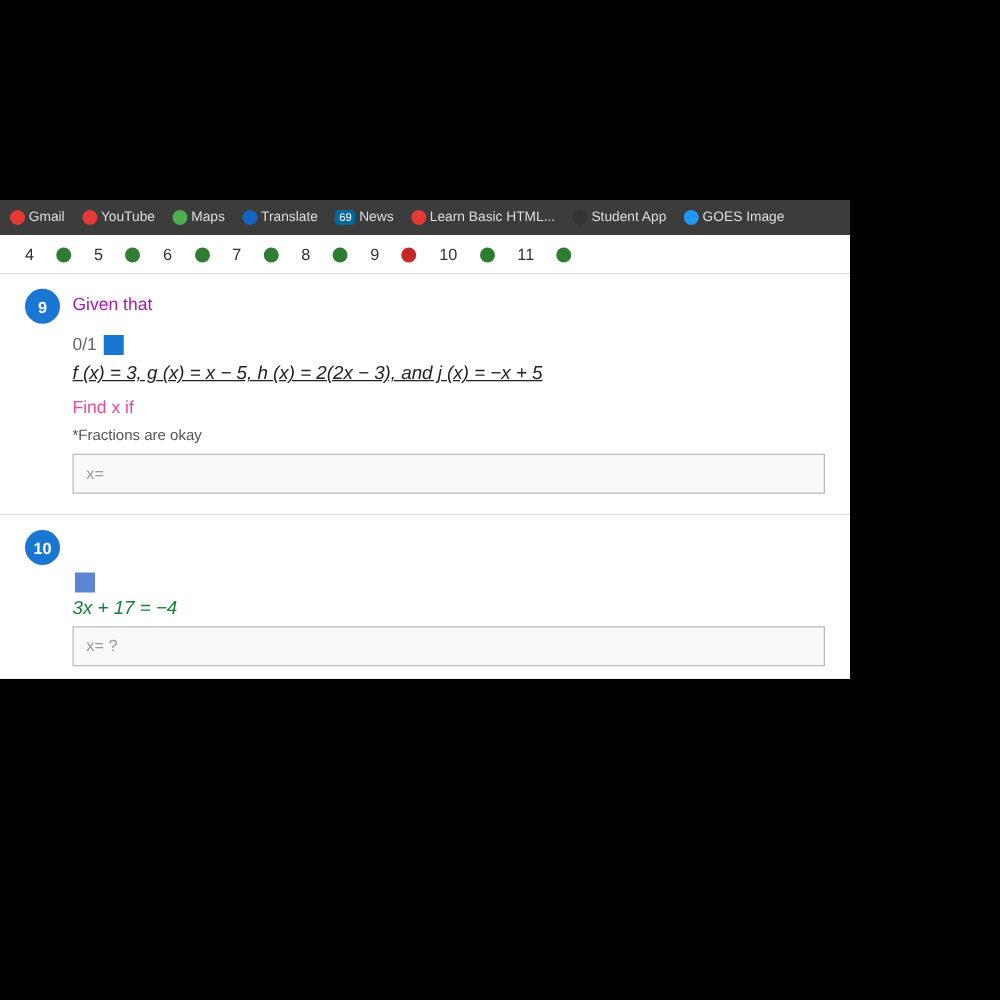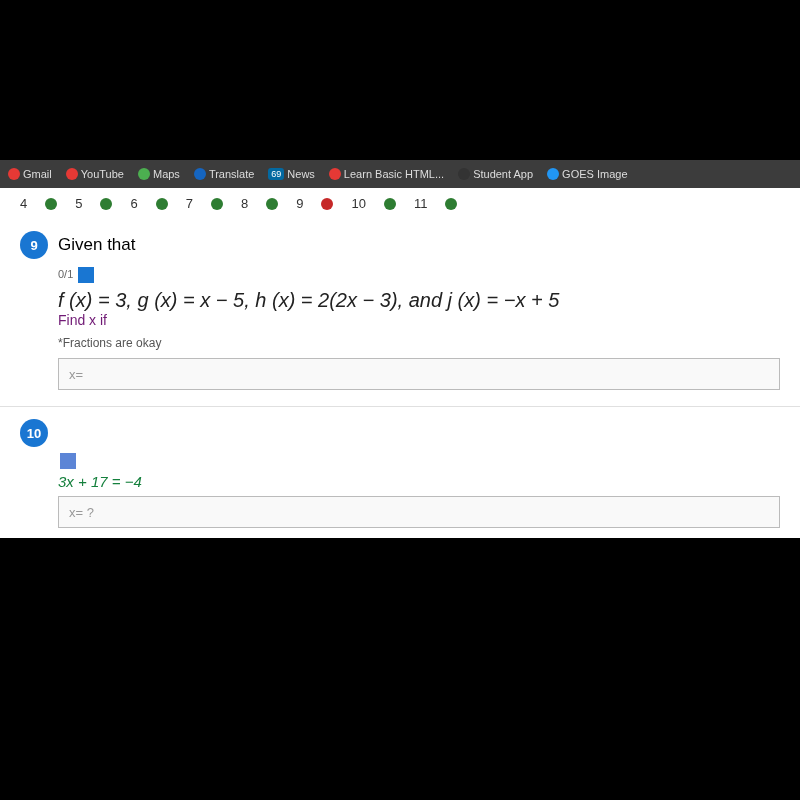--- a/index.html
+++ b/index.html
@@ -6,21 +6,21 @@
     body {
       width: 800px;
       height: 800px;
       background: #000;
       font-family: Arial, sans-serif;
       overflow: hidden;
     }
 
     .screen {
       position: relative;
-      width: 800px;
+      width: 680px;
       height: 800px;
     }
 
     
     .top-black {
       width: 100%;
       height: 160px;
       background: #000;
     }
 
@@ -117,55 +117,57 @@
       color: white;
       font-size: 13px;
       font-weight: bold;
       display: flex;
       align-items: center;
       justify-content: center;
       flex-shrink: 0;
     }
 
     .question-title {
-      font-size: 17px;
-      color: #000000;
+      font-size: 14px;
+      color: #a21caf;
       padding-top: 4px;
     }
 
     .score-indicator {
-      font-size: 11px;
+      font-size: 14px;
       color: #666;
       margin-left: 38px;
       margin-bottom: 4px;
     }
 
     .score-box {
       display: inline-block;
       width: 16px;
       height: 16px;
       background: #1976d2;
       margin-left: 2px;
       vertical-align: middle;
     }
 
     .math-content {
       margin-left: 38px;
       margin-top: 6px;
     }
 
     .math-line {
-      font-size: 20px;
+      font-size: 15px;
       color: #222;
+      margin-bottom: 10px;
       font-style: italic;
+      text-decoration: underline;
     }
 
     .find-text {
       font-size: 14px;
-      color: #701a75;
+      color: #ec4899;
       margin-bottom: 8px;
       font-style: normal;
     }
 
     .equation-line {
       font-size: 15px;
       color: #1565c0;
       margin-bottom: 10px;
       font-style: italic;
     }

